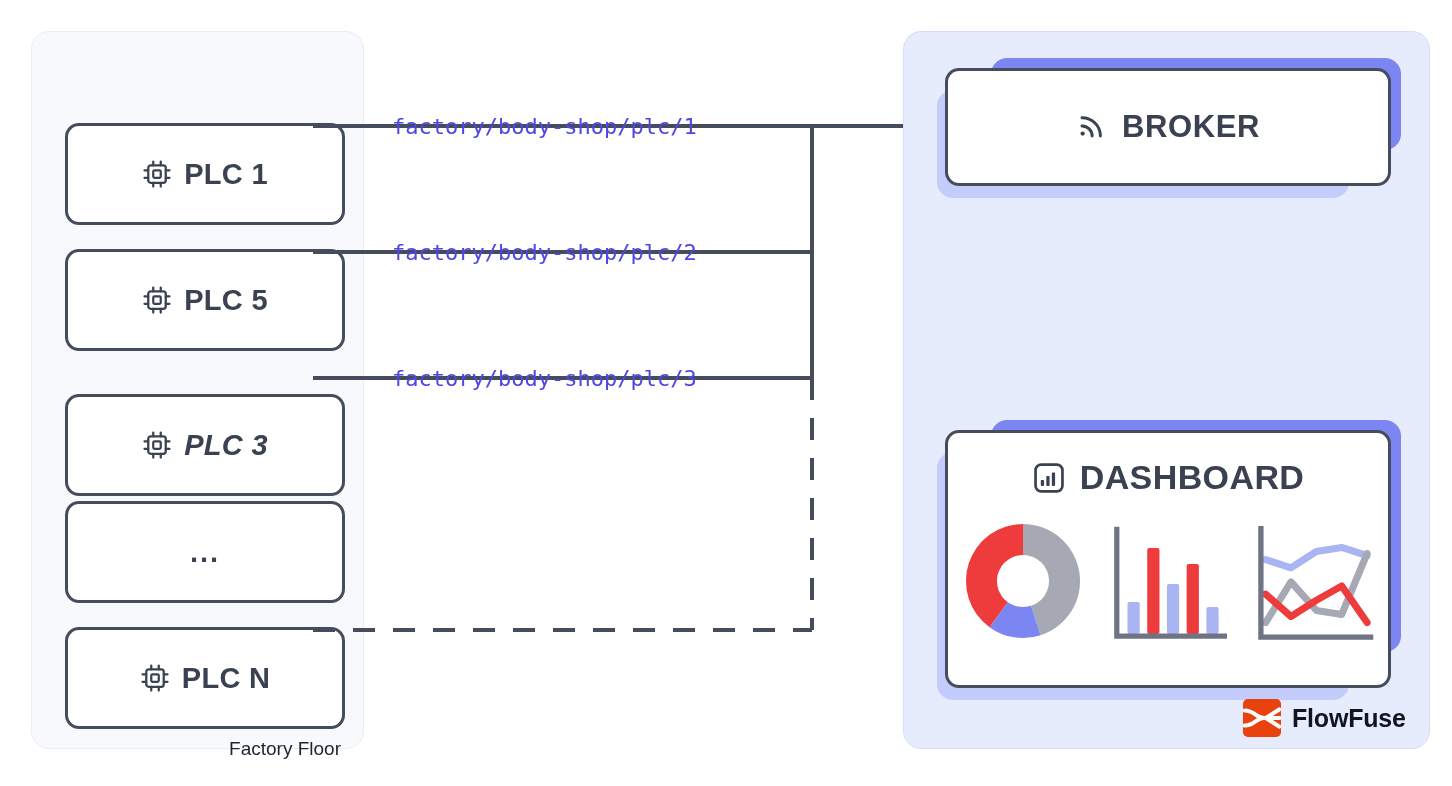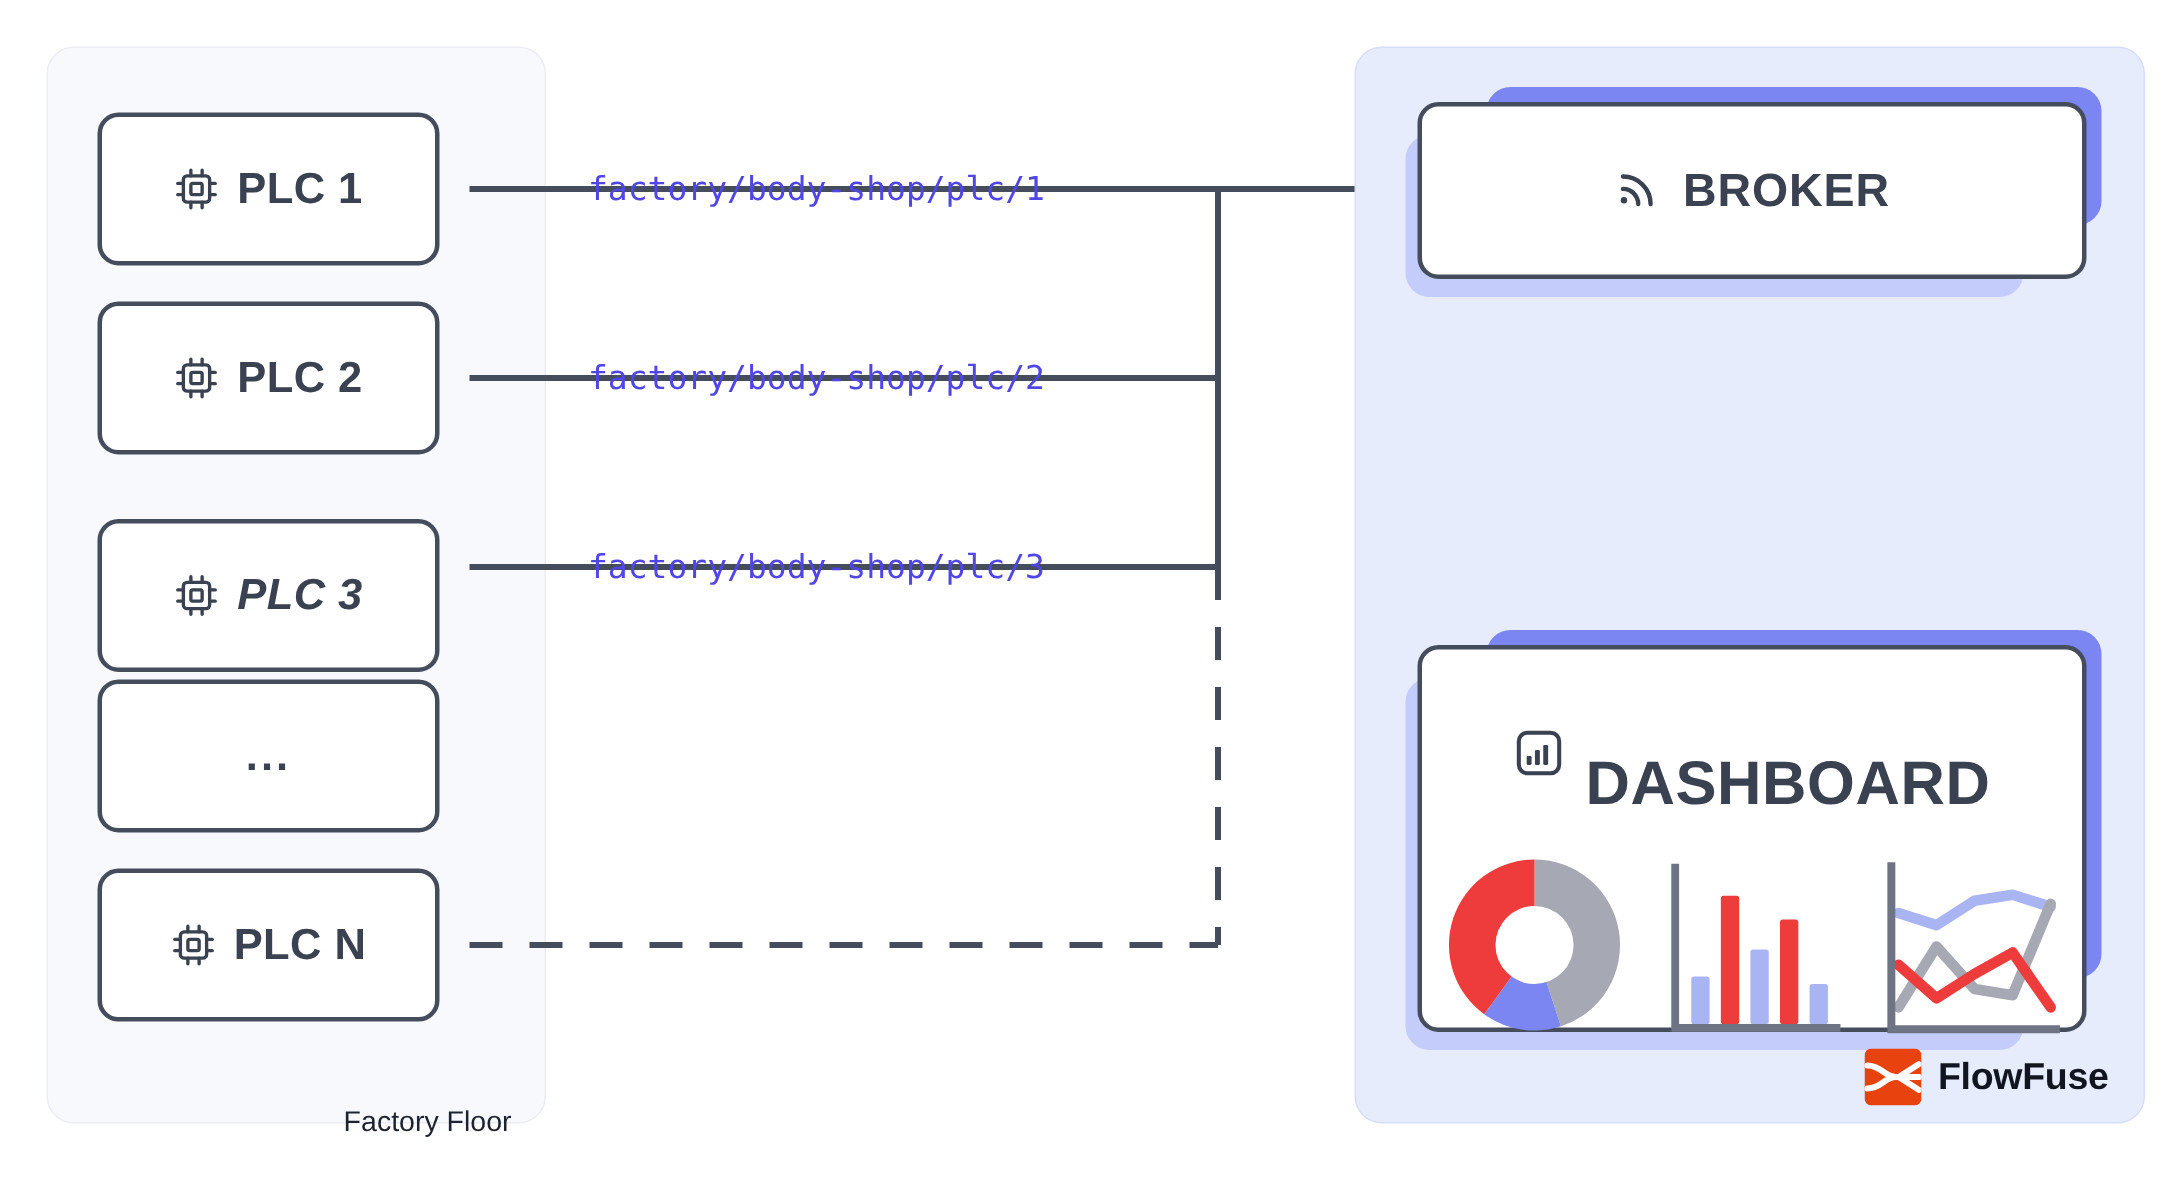--- a/index.html
+++ b/index.html
@@ -8,24 +8,25 @@
     font-family:"Liberation Sans",sans-serif;
   }
   .stage{position:absolute;inset:0;}
 
   
   .factory-panel{
     position:absolute;left:31px;top:31px;width:331px;height:716px;
     background:#F8F9FC;border:1px solid #EBEDF3;border-radius:18px;
   }
   .plc-box{
-    position:absolute;left:65px;width:228px;height:102px;
+    position:absolute;left:65px;width:280px;height:102px;
     background:#ffffff;border:3px solid #454D5D;border-radius:14px;
     display:flex;align-items:center;justify-content:center;gap:12px;
     box-sizing:border-box;
+    margin-top:48px;
   }
   .plc-box .plc-label{
     font-size:29px;font-weight:bold;color:#3A4150;letter-spacing:.3px;
     line-height:1;white-space:nowrap;
   }
   .plc-box.ellipsis .plc-label{font-size:29px;letter-spacing:2px;}
   .chip-ico{width:30px;height:30px;display:block;flex:none;}
   .factory-caption{
     position:absolute;left:0;right:22px;top:706px;text-align:right;
     font-size:19px;font-weight:normal;color:#1D2330;
@@ -60,21 +61,21 @@
   .broker-inner{
     position:absolute;inset:0;display:flex;align-items:center;
     justify-content:center;gap:14px;
   }
   .broker-label{font-size:31px;font-weight:bold;color:#3A4150;letter-spacing:.6px;}
   .rss-ico{width:32px;height:32px;display:block;}
 
   .dash-card{left:945px;top:430px;width:446px;height:258px;}
   .dash-inner{position:absolute;inset:0;display:flex;flex-direction:column;align-items:center;}
   .dash-head{display:flex;align-items:center;gap:14px;margin-top:28px;}
-  .dash-label{font-size:41px;font-weight:bold;color:#3A4150;letter-spacing:.4px;margin-top:41px;}
+  .dash-label{font-size:34px;font-weight:bold;color:#3A4150;letter-spacing:.4px;}
   .dash-ico{width:34px;height:34px;display:block;}
   .dash-charts{display:flex;align-items:flex-end;gap:26px;margin-top:22px;}
 
   
   .flowfuse{
     position:absolute;left:1243px;top:699px;
     display:flex;align-items:center;gap:11px;
   }
   .ff-mark{width:38px;height:38px;display:block;}
   .ff-word{font-size:25px;font-weight:bold;color:#11151F;letter-spacing:-.2px;}
@@ -99,21 +100,21 @@
     </svg>
     <span class="plc-label">PLC 1</span>
   </div>
 
   <div class="plc-box" style="top:201px;">
     <svg class="chip-ico" viewBox="0 0 24 24" fill="none" stroke="#3A4150" stroke-width="1.8" stroke-linecap="round" stroke-linejoin="round">
       <rect x="5" y="5" width="14" height="14" rx="2"></rect>
       <rect x="9" y="9" width="6" height="6" rx="1"></rect>
       <path d="M9 2v3M15 2v3M9 19v3M15 19v3M2 9h3M2 15h3M19 9h3M19 15h3"></path>
     </svg>
-    <span class="plc-label">PLC 2</span>
+    <span class="plc-label">PLC 5</span>
   </div>
 
   <div class="plc-box" style="top:346px;font-style:italic;">
     <svg class="chip-ico" viewBox="0 0 24 24" fill="none" stroke="#3A4150" stroke-width="1.8" stroke-linecap="round" stroke-linejoin="round">
       <rect x="5" y="5" width="14" height="14" rx="2"></rect>
       <rect x="9" y="9" width="6" height="6" rx="1"></rect>
       <path d="M9 2v3M15 2v3M9 19v3M15 19v3M2 9h3M2 15h3M19 9h3M19 15h3"></path>
     </svg>
     <span class="plc-label">PLC 3</span>
   </div>

